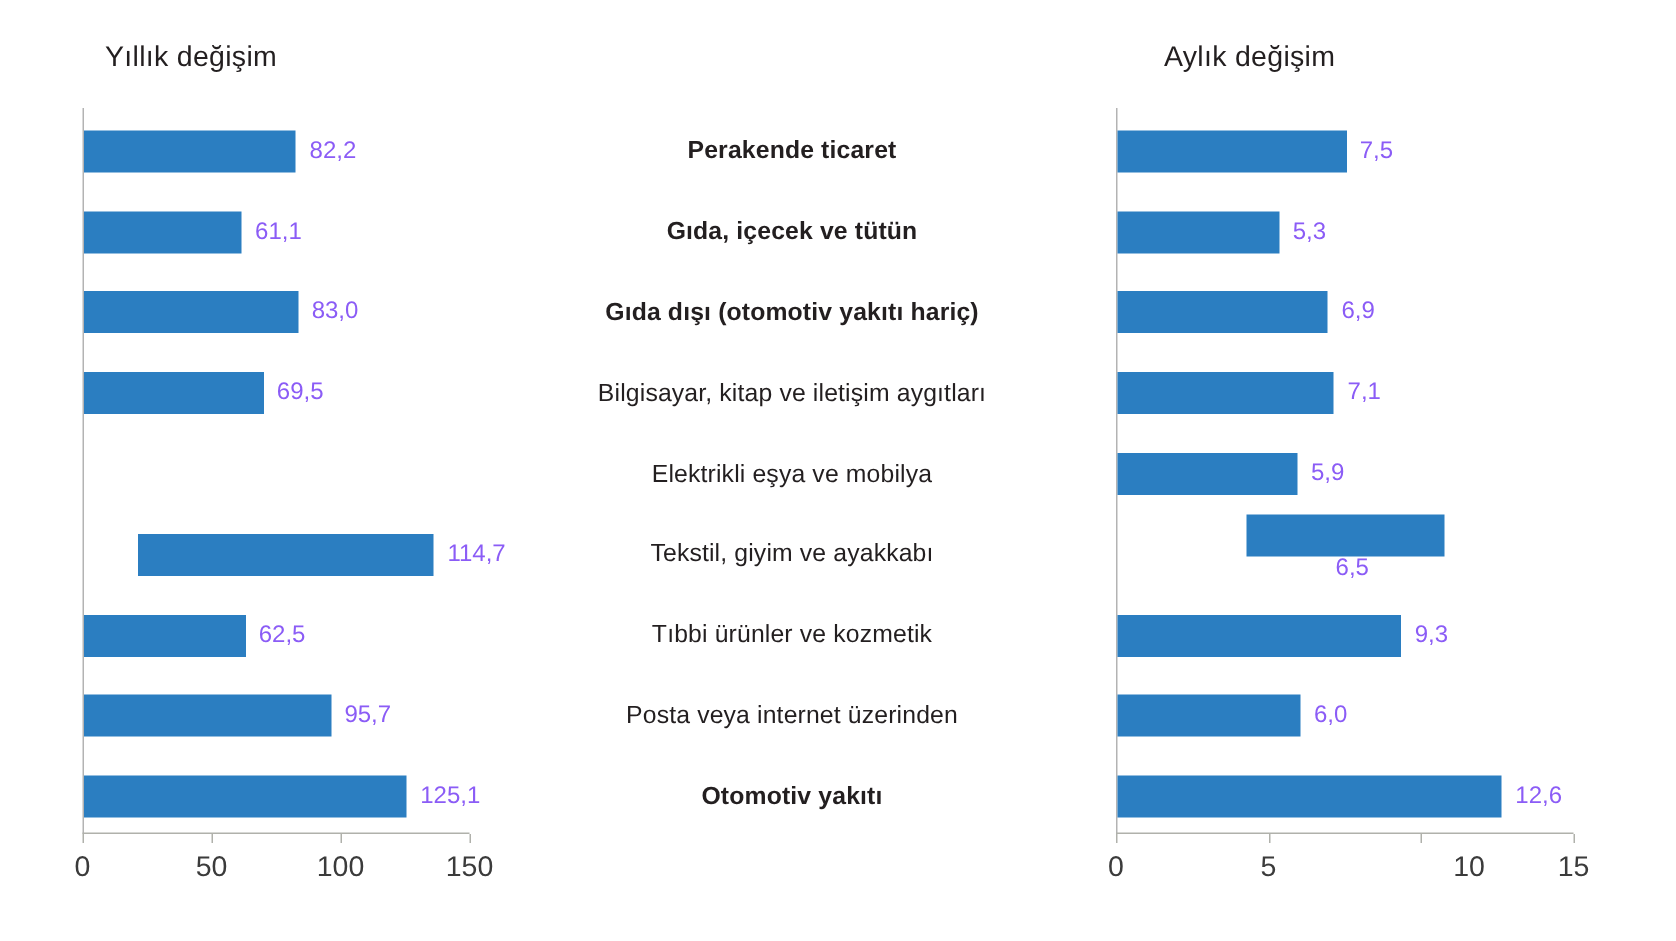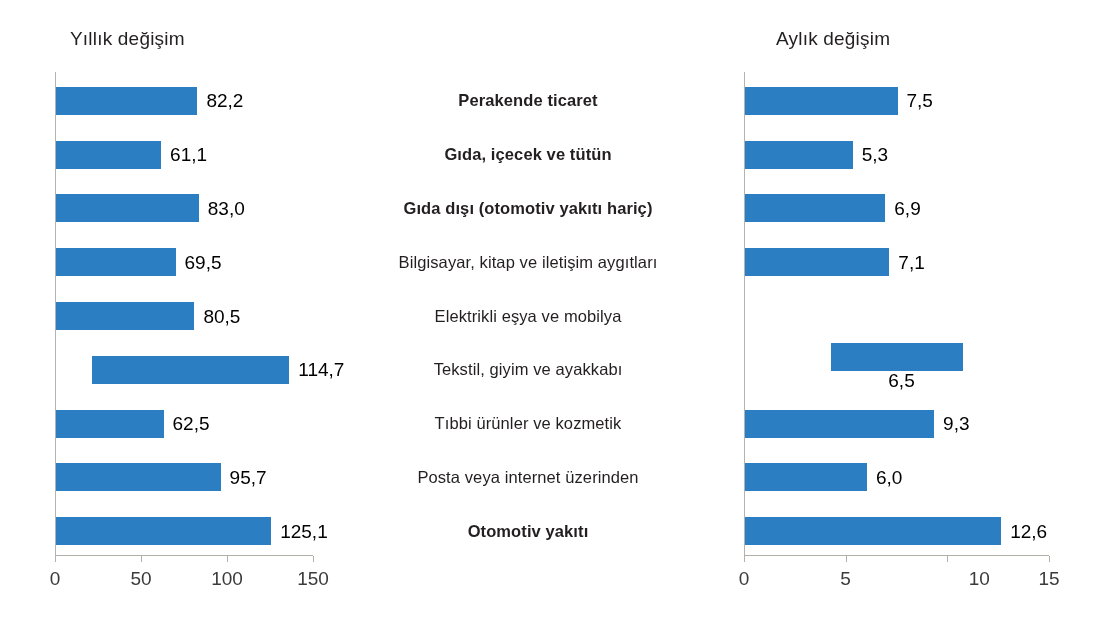--- a/index.html
+++ b/index.html
@@ -94,22 +94,22 @@
     height: 53.8px;
     display: flex;
     align-items: center;
   }
   .bar {
     height: 28px;
     background: #2b7ec1;
     flex: 0 0 auto;
   }
   .bar-value {
-    font-size: 19px;
-    color: #000000;
+    font-size: 16px;
+    color: #8b5cf6;
     margin-left: 9px;
     white-space: nowrap;
     line-height: 1;
   }
 
   
   #category-labels {
     position: absolute;
     left: 333px;
     top: 72px;
@@ -152,24 +152,20 @@
           <div class="bar" style="width: 105.092px; background: rgb(43, 126, 193);"></div>
           <span class="bar-value">61,1</span>
         </div>
         <div class="bar-row" style="top: 109.6px;">
           <div class="bar" style="width: 142.76px; background: rgb(43, 126, 193);"></div>
           <span class="bar-value">83,0</span>
         </div>
         <div class="bar-row" style="top: 163.4px;">
           <div class="bar" style="width: 119.54px; background: rgb(43, 126, 193);"></div>
           <span class="bar-value">69,5</span>
-        </div>
-        <div class="bar-row" style="top: 217.2px;">
-          <div class="bar" style="width: 138.46px; background: rgb(43, 126, 193);"></div>
-          <span class="bar-value">80,5</span>
         </div>
         <div class="bar-row" style="top: 271px; margin-left: 36px;">
           <div class="bar" style="width: 197.284px; background: rgb(43, 126, 193);"></div>
           <span class="bar-value">114,7</span>
         </div>
         <div class="bar-row" style="top: 324.8px;">
           <div class="bar" style="width: 107.5px; background: rgb(43, 126, 193);"></div>
           <span class="bar-value">62,5</span>
         </div>
         <div class="bar-row" style="top: 378.6px;">
@@ -218,20 +214,24 @@
           <span class="bar-value">5,3</span>
         </div>
         <div class="bar-row" style="top: 109.6px;">
           <div class="bar" style="width: 140.3px; background: rgb(43, 126, 193);"></div>
           <span class="bar-value">6,9</span>
         </div>
         <div class="bar-row" style="top: 163.4px;">
           <div class="bar" style="width: 144.367px; background: rgb(43, 126, 193);"></div>
           <span class="bar-value">7,1</span>
         </div>
+        <div class="bar-row" style="top: 217.2px;">
+          <div class="bar" style="width: 119.967px; background: rgb(43, 126, 193);"></div>
+          <span class="bar-value">5,9</span>
+        </div>
         <div class="bar-row" style="top: 271px; flex-direction: column;">
           <div class="bar" style="width: 132.167px; background: rgb(43, 126, 193);"></div>
           <span class="bar-value">6,5</span>
         </div>
         <div class="bar-row" style="top: 324.8px;">
           <div class="bar" style="width: 189.1px; background: rgb(43, 126, 193);"></div>
           <span class="bar-value">9,3</span>
         </div>
         <div class="bar-row" style="top: 378.6px;">
           <div class="bar" style="width: 122px; background: rgb(43, 126, 193);"></div>

